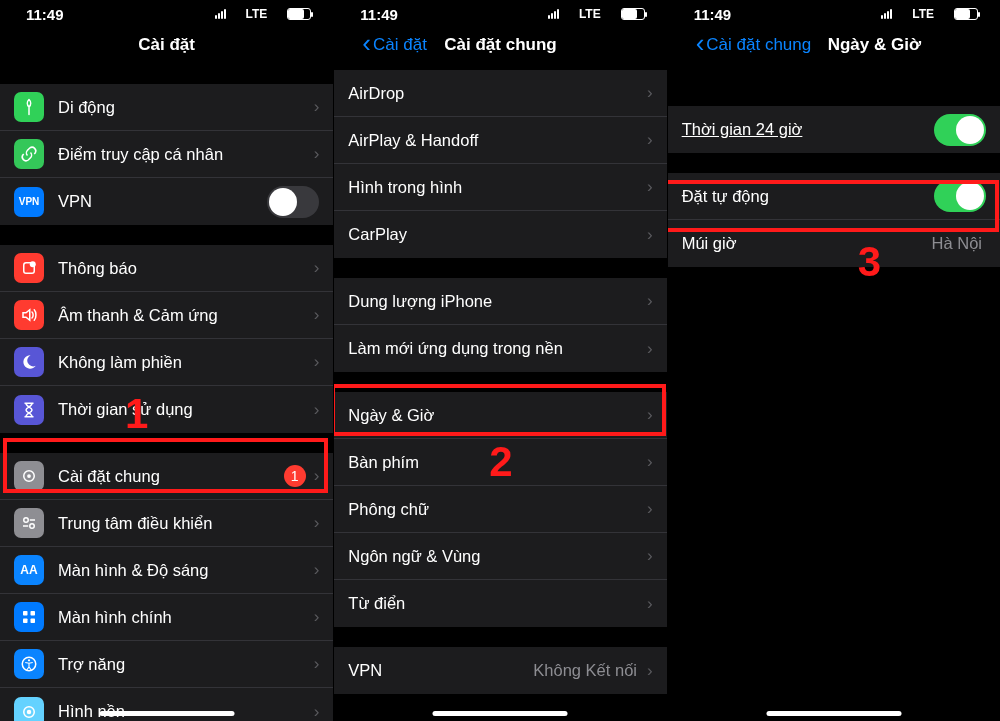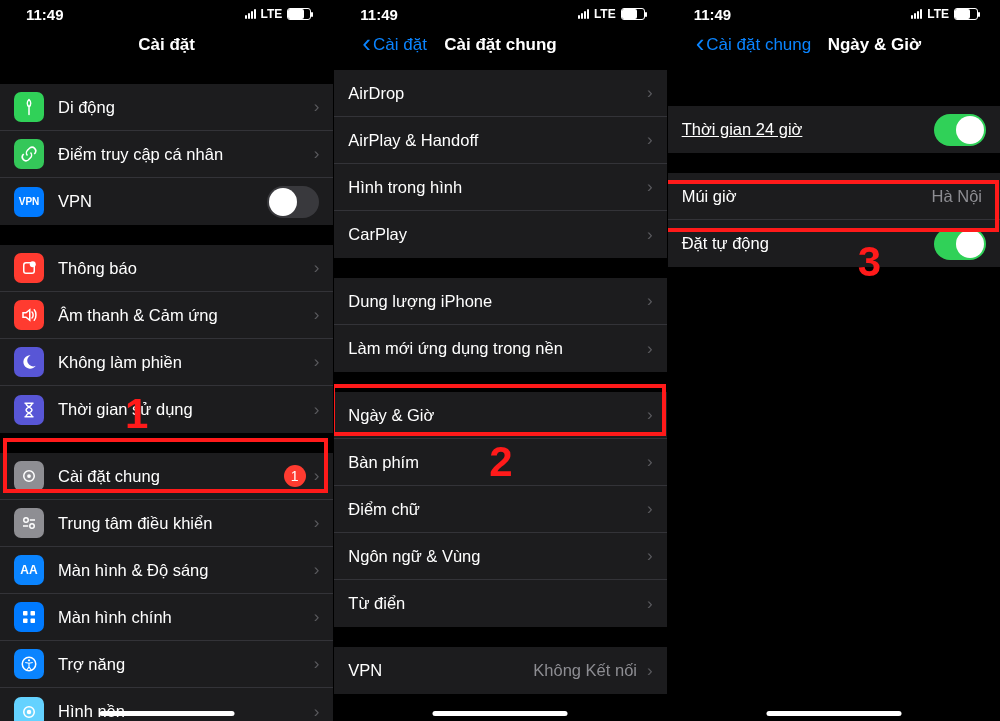--- a/index.html
+++ b/index.html
@@ -3,21 +3,21 @@
 <meta charset="utf-8">
 <style>
   * { margin:0; padding:0; box-sizing:border-box; font-family:-apple-system,"SF Pro Text","Helvetica Neue",Arial,sans-serif; }
   body { background:#000; width:1000px; height:721px; overflow:hidden; }
   .wrap { display:flex; width:1000px; height:721px; }
   .phone { position:relative; width:333.33px; height:721px; background:#000; color:#fff; overflow:hidden; }
   .phone + .phone { border-left:1px solid #000; }
 
   
   .statusbar { display:flex; justify-content:space-between; align-items:center; height:28px; padding:0 22px 0 26px; font-size:15px; font-weight:600; }
-  .sb-right { display:flex; align-items:center; gap:5px; font-size:12px; }
+  .sb-right { display:flex; align-items:center; gap:20px; font-size:12px; }
   .sb-sig { display:inline-flex; align-items:flex-end; gap:1px; }
   .sb-sig span { display:inline-block; width:2px; background:#fff; border-radius:1px; }
   .sb-sig span:nth-child(1){height:4px;} .sb-sig span:nth-child(2){height:6px;} .sb-sig span:nth-child(3){height:8px;} .sb-sig span:nth-child(4){height:10px;}
   .batt { display:inline-block; width:24px; height:12px; border:1px solid #fff; border-radius:3px; position:relative; }
   .batt::after{content:"";position:absolute;right:-3px;top:3px;width:2px;height:5px;background:#fff;border-radius:1px;}
   .batt i{display:block;width:70%;height:100%;background:#fff;border-radius:2px;}
 
   
   .navhead { display:flex; align-items:center; height:34px; padding:0 28px; position:relative; }
   .navtitle { position:absolute; left:0; right:0; text-align:center; font-size:17px; font-weight:600; pointer-events:none; }
@@ -275,21 +275,21 @@
     <div class="group">
       <div class="row">
           <span class="label">Ngày &amp; Giờ</span>
           <span class="chev">›</span>
         </div>
       <div class="row">
           <span class="label">Bàn phím</span>
           <span class="chev">›</span>
         </div>
       <div class="row">
-          <span class="label">Điểm chữ</span>
+          <span class="label">Phông chữ</span>
           <span class="chev">›</span>
         </div>
       <div class="row">
           <span class="label">Ngôn ngữ &amp; Vùng</span>
           <span class="chev">›</span>
         </div>
       <div class="row">
           <span class="label">Từ điển</span>
           <span class="chev">›</span>
         </div>
@@ -336,28 +336,28 @@
       <div class="row">
         <span class="label">Thời gian 24 giờ</span>
         <span class="toggle on">
             <i></i>
           </span>
       </div>
     </div>
 
     <div class="group">
       <div class="row">
+        <span class="label">Đặt tự động</span>
+        <span class="toggle on">
+            <i></i>
+          </span>
+      </div>
+      <div class="row">
         <span class="label">Múi giờ</span>
         <span class="value">Hà Nội</span>
-      </div>
-      <div class="row">
-        <span class="label">Đặt tự động</span>
-        <span class="toggle on">
-            <i></i>
-          </span>
       </div>
     </div>
 
     <div class="hl" style="left:-4px; top:180px; width:335px; height:52px;"></div>
     <div class="annot" style="left:190px; top:238px;">3</div>
     <div class="homebar"></div>
   </div>
 
 </div>
 

